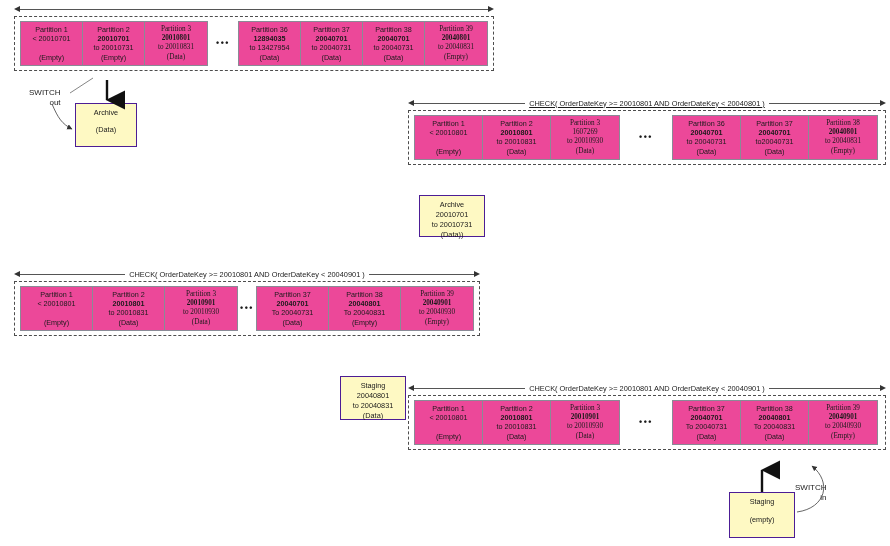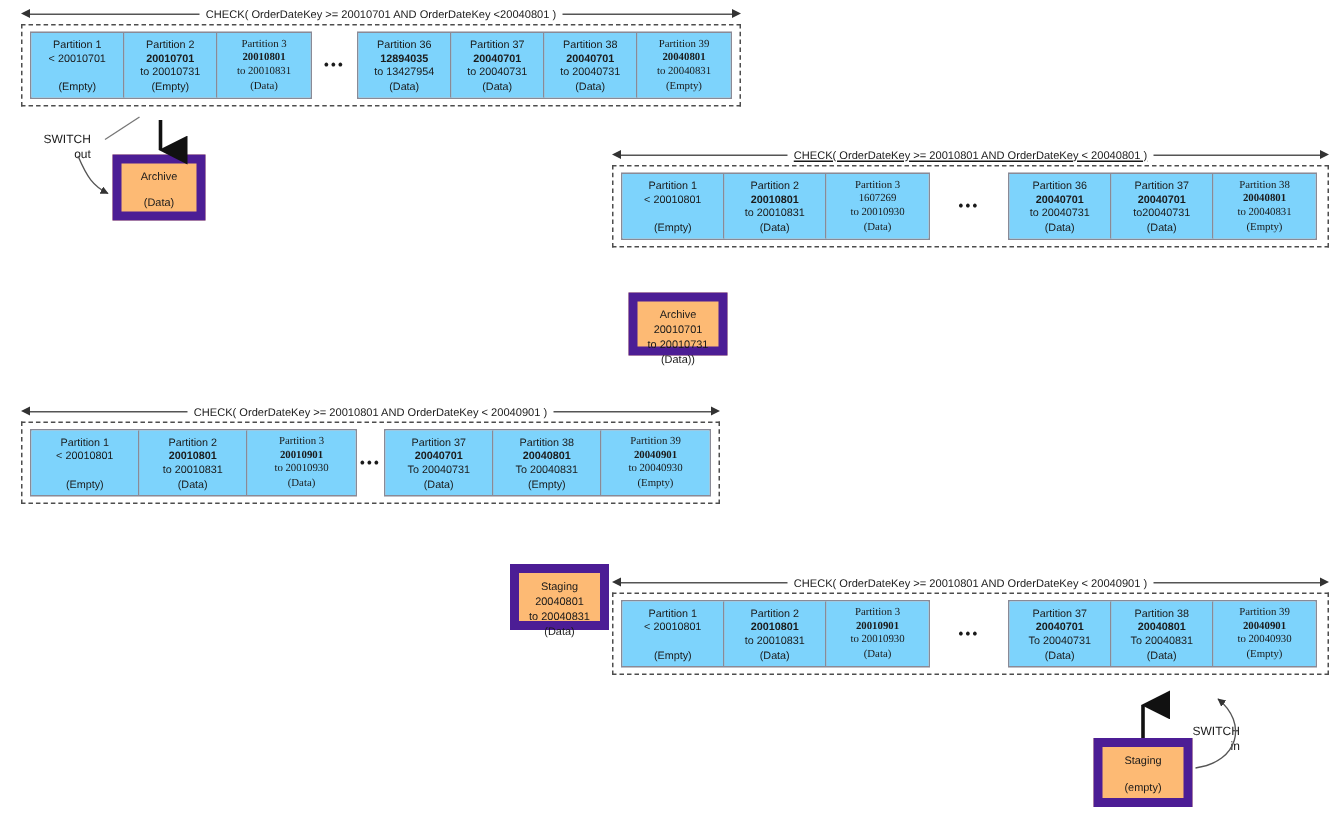--- a/index.html
+++ b/index.html
@@ -85,21 +85,21 @@
   }
   .cell {
     width: 62px;
     padding: 3px 1px 3px 1px;
     text-align: center;
     border-right: 1px solid #8a8a96;
     box-sizing: border-box;
     display: flex;
     flex-direction: column;
     justify-content: flex-start;
-    background: #7dd3fc;
+    background: #ec4899;
     line-height: 1.28;
   }
   .cell:last-child { border-right: none; font-family: Liberation Serif, serif; }
   .cell .ln { display: block; white-space: nowrap; font-size: 7.2px; }
   .cell .ln.b { font-weight: bold; }
   .cell .ln.sp { margin-top: auto; }
 
   
   .gap {
     display: flex;
@@ -108,22 +108,22 @@
     width: 40px;
     letter-spacing: 1.5px;
     color: #1a1a1a;
     font-size: 9px;
     font-weight: bold;
   }
 
   
   .stdbox {
     position: absolute;
-    border: 6px solid #4c1d95;
-    background: #fdba74;
+    border: 1px solid #4c1d95;
+    background: #fef9c3;
     box-sizing: border-box;
     text-align: center;
     padding: 4px 4px;
     line-height: 1.35;
     font-size: 7.3px;
   }
   .stdbox .ln { display: block; white-space: nowrap; }
 
   
   .annot {
@@ -144,21 +144,20 @@
   }
 </style>
 </head>
 <body>
 
 <div class="group" style="left:14px; top:2px;">
   <div class="constraint" style="width:480px;">
     <div class="line"></div>
     <div class="arrow-l"></div>
     <div class="arrow-r"></div>
-    <span class="text">CHECK( OrderDateKey &gt;= 20010701 AND OrderDateKey &lt;20040801 )</span>
   </div>
   <div class="dashed-box" style="width:480px;">
     <div class="cellrun">
       <div class="cell">
         <span class="ln">Partition 1</span>
         <span class="ln">&lt; 20010701</span>
         <span class="ln"></span>
         <span class="ln sp">(Empty)</span>
       </div>
       <div class="cell">

